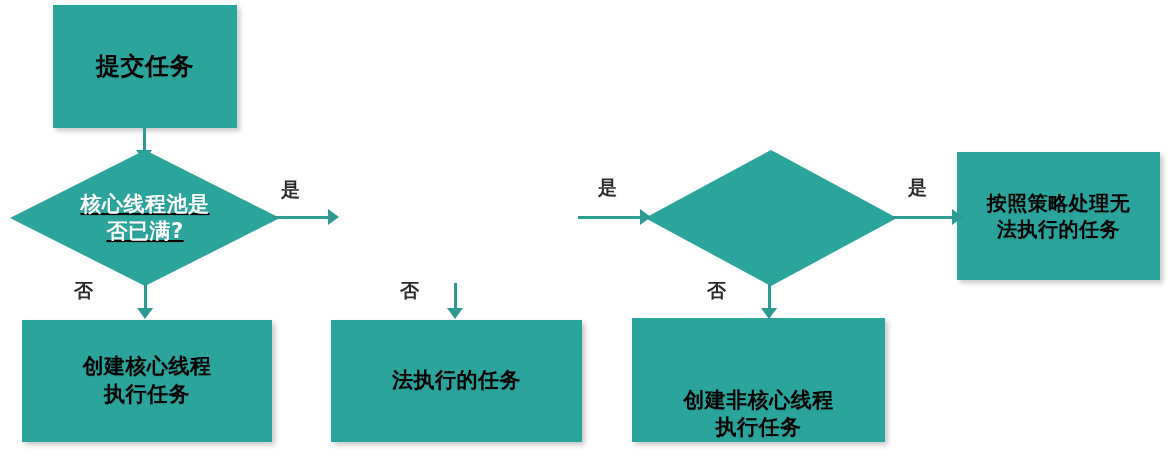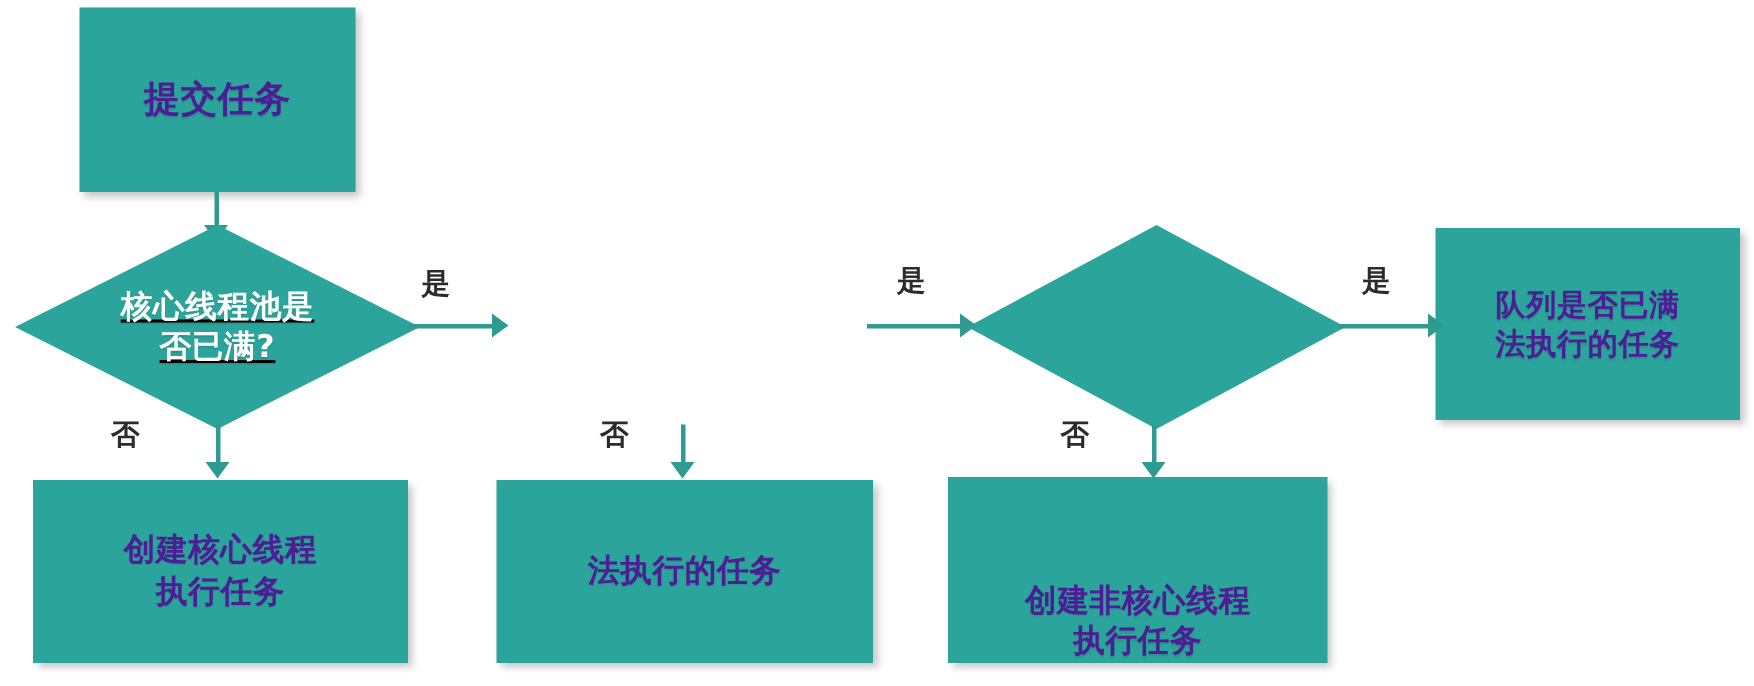--- a/index.html
+++ b/index.html
@@ -22,21 +22,21 @@
   .node-box {
     position: absolute;
     background: #2ba49b;
     box-sizing: border-box;
     display: flex;
     align-items: center;
     justify-content: center;
     box-shadow: 3px 3px 5px rgba(0,0,0,0.22);
   }
   .node-box .node-label {
-    color: #4c1d95;
+    color: #000000;
     font-weight: 700;
     text-align: center;
     line-height: 1.32;
     letter-spacing: 0.5px;
     white-space: pre-line;
     text-shadow: 0 1px 1px rgba(0,0,0,0.10);
   }
 
   
   .node-diamond {
@@ -141,21 +141,21 @@
     <span class="node-label" style="font-size:21px; width:180px;">核心线程池是
 否已满?</span>
   </div>
 
 
   <div class="node-diamond" style="left:645px; top:150px; width:252px; height:136px;">
     <div class="diamond-shape"></div>
   </div>
 
   <div class="node-box" style="left:957px; top:152px; width:203px; height:128px;">
-    <span class="node-label" style="font-size:20px;">队列是否已满
+    <span class="node-label" style="font-size:20px;">按照策略处理无
 法执行的任务</span>
   </div>
 
   <div class="conn conn-h" style="left:272px; top:216px; width:62px;"></div>
   <div class="arrow-right" style="left:328px; top:209px;"></div>
   <div class="edge-label" style="left:281px; top:180px;">是</div>
 
   <div class="conn conn-h" style="left:578px; top:216px; width:68px;"></div>
   <div class="arrow-right" style="left:640px; top:209px;"></div>
   <div class="edge-label" style="left:598px; top:178px;">是</div>

